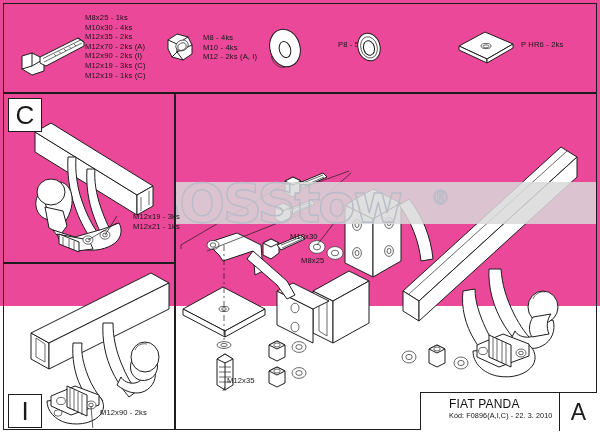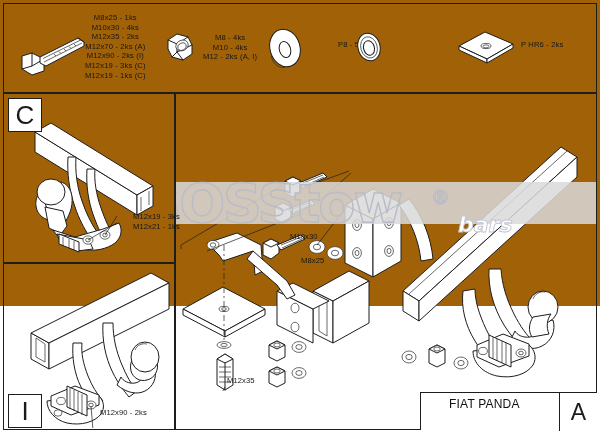--- a/index.html
+++ b/index.html
@@ -6,22 +6,21 @@
   body{
     width:600px;height:433px;
     font-family:"Liberation Sans",sans-serif;
     color:#1a1a1a;
     overflow:hidden;
     position:relative;
   }
   #sheet{
     position:absolute;inset:0;
     width:600px;height:306px;
-    background:#a16207;
-    text-align:center;
+    background:#ec4899;
   }
   .frame{
     position:absolute;
     border:1px solid #1d1d1d;
     box-sizing:border-box;
   }
   
   #outer{left:3px;top:3px;width:594px;height:427px;}
   
   #parts-strip{left:3px;top:3px;width:594px;height:90px;border-bottom:1px solid #1d1d1d;}
@@ -253,21 +252,20 @@
     <path class="lead" d="M86 141 L88 165"></path>
   </svg>
   <div class="lbl" style="left:100px;top:408px;z-index:5;">M12x90 - 2ks</div>
 
   <div class="frame" id="panel-main"></div>
 
   <div id="watermark">
     <div id="wm-band"></div>
     <div id="wm-text">BOSStow</div>
     <div id="wm-reg">®</div>
-    <div id="wm-bars">bars</div>
   </div>
 
   <svg style="position:absolute;left:177px;top:95px;z-index:3;" width="418" height="296" viewBox="0 0 418 296">
 
     <path class="ink-f" d="M226 196 L384 52 L400 62 L242 206 Z"></path>
     <path class="ink-f" d="M226 196 L226 216 L242 226 L242 206 Z"></path>
     <path class="ink-f" d="M242 206 L400 62 L400 82 L242 226 Z"></path>
     <path class="ink-thin" d="M232 199 L390 56"></path>
 
     <path class="ink-f" d="M286 196 C284 212 288 230 298 246 C304 256 312 264 319 270 L329 263 C321 255 314 245 309 234 C302 219 298 206 298 194 Z"></path>
@@ -375,17 +373,18 @@
     <path class="lead" d="M48 292 L34 318"></path>
   </svg>
 
   <div class="lbl" style="left:290px;top:232px;z-index:5;">M10x30</div>
   <div class="lbl" style="left:290px;top:256px;z-index:5;padding-left:11px;">M8x25</div>
   <div class="lbl" style="left:227px;top:376px;z-index:5;">M12x35</div>
 
   <div id="title-block">
     <div id="title-text">
       <div class="t1">FIAT PANDA</div>
+      <div class="t2">Kód: F0896(A,I,C) - 22. 3. 2010</div>
     </div>
     <div id="rev-box">A</div>
   </div>
 
 </div>
 
 </body></html>

